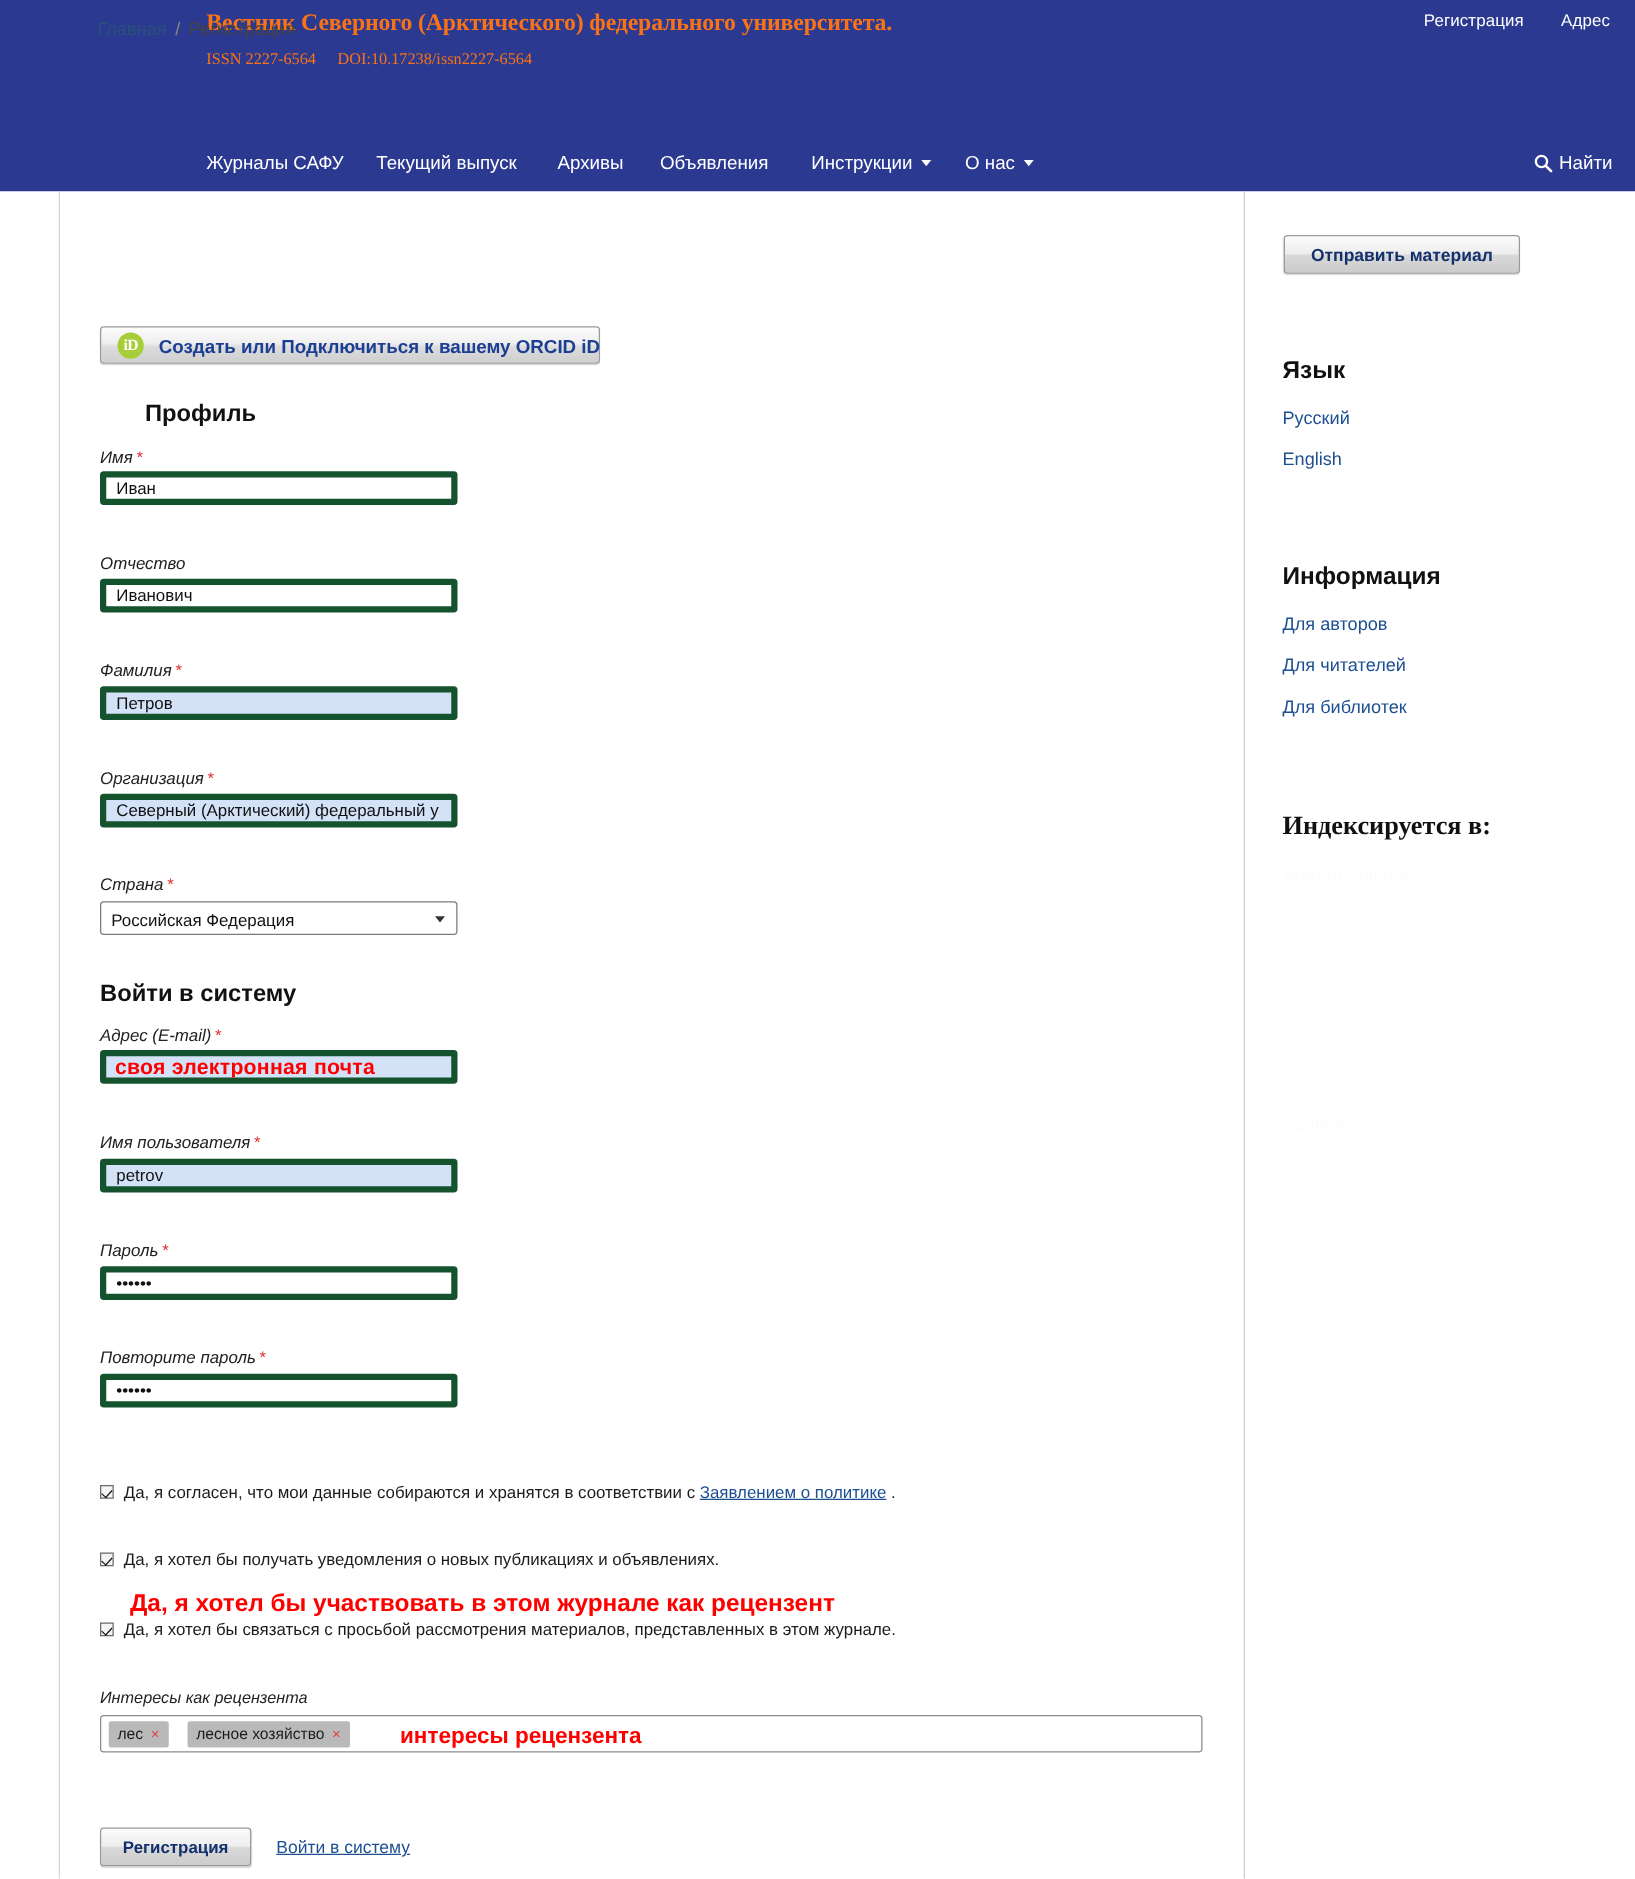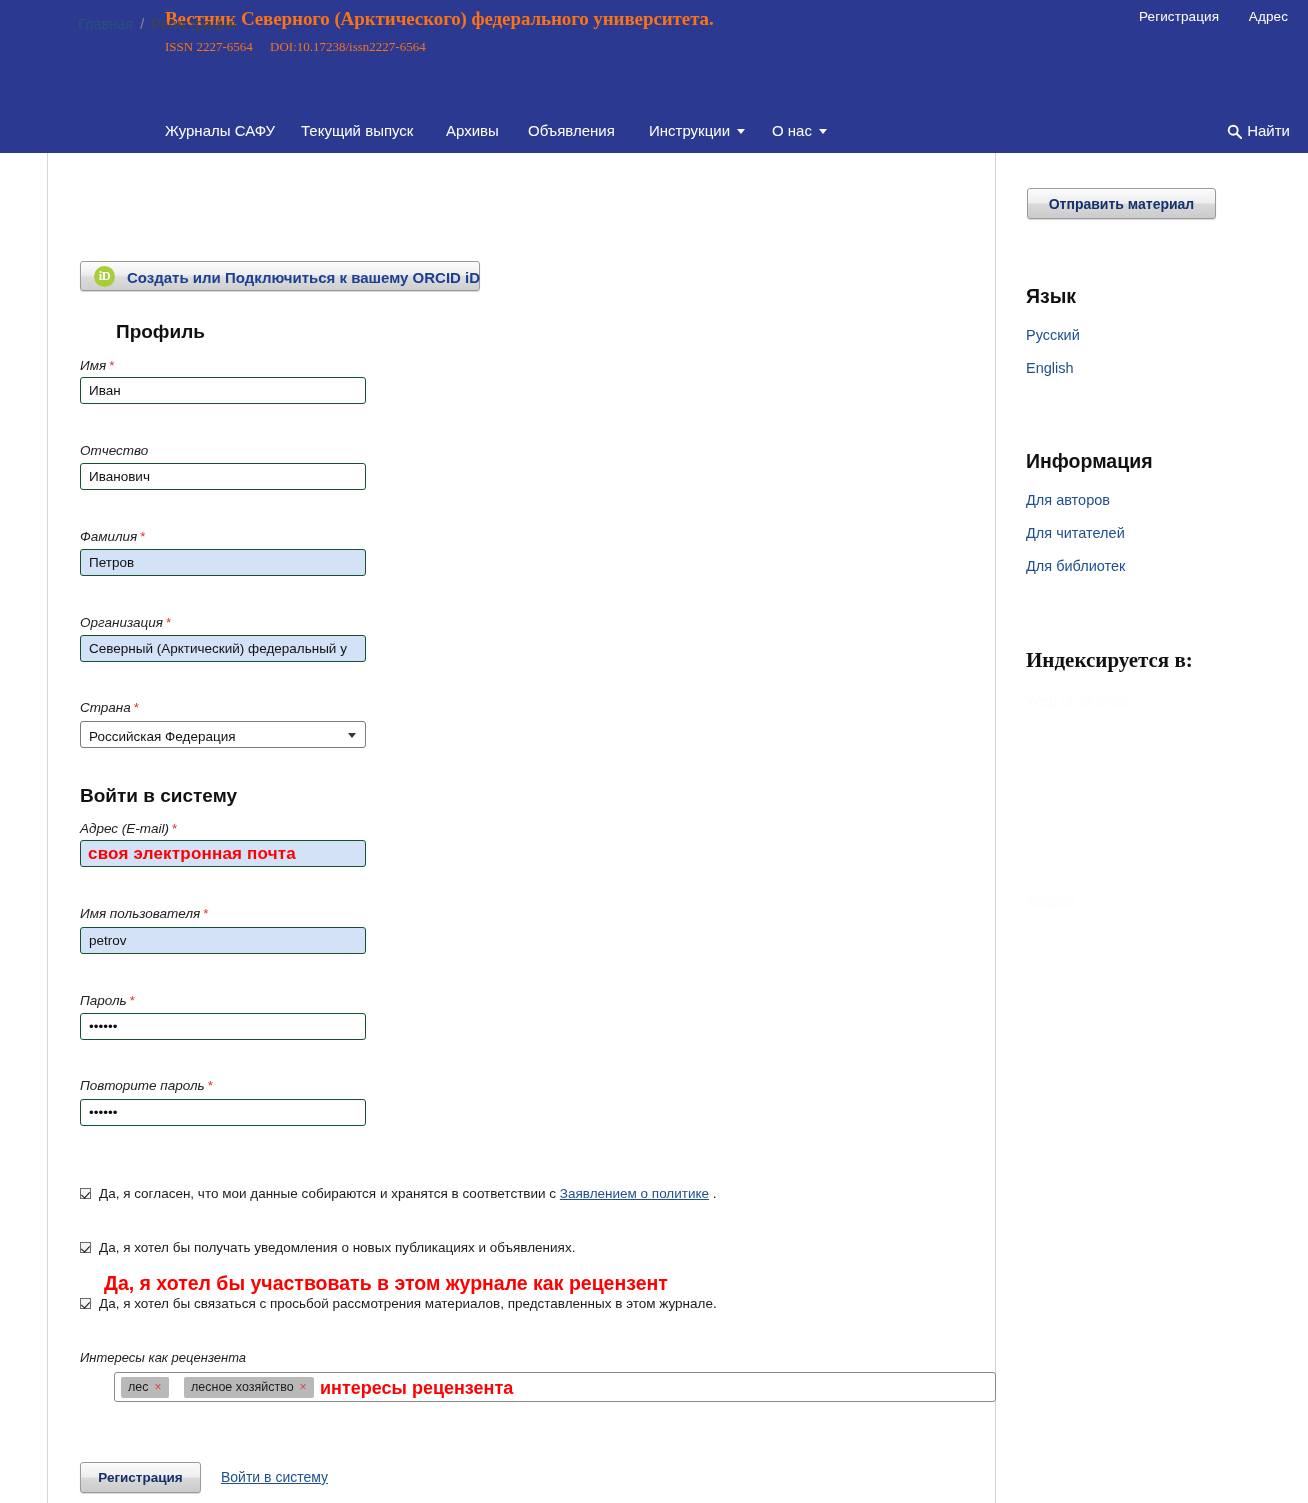--- a/index.html
+++ b/index.html
@@ -188,21 +188,21 @@
     white-space: nowrap;
   }
   .req { color: #e03030; font-style: normal; margin-left: 3px; }
 
   .text-input {
     position: absolute;
     left: 80px;
     width: 286px;
     height: 27px;
     box-sizing: border-box;
-    border: 1px solid #14532d;
+    border: 5px solid #14532d;
     border-radius: 3px;
     background: #ffffff;
     font-family: "Liberation Sans", sans-serif;
     font-size: 13.5px;
     color: #111;
     padding: 0 8px;
     outline: none;
   }
   .text-input.autofill {
     background: #d3e2f7;
@@ -286,21 +286,20 @@
     color: #222;
   }
   #interests-box {
     position: absolute;
     left: 80px; top: 1372px;
     width: 882px; height: 30px;
     box-sizing: border-box;
     border: 1px solid #8a8a8a;
     border-radius: 3px;
     background: #ffffff;
-    margin-left: 34px;
   }
   .tag-pill {
     position: absolute;
     top: 4px;
     height: 21px;
     background: #b9b9b9;
     border-radius: 2px;
     font-size: 12.5px;
     color: #1b1b1b;
     line-height: 21px;

